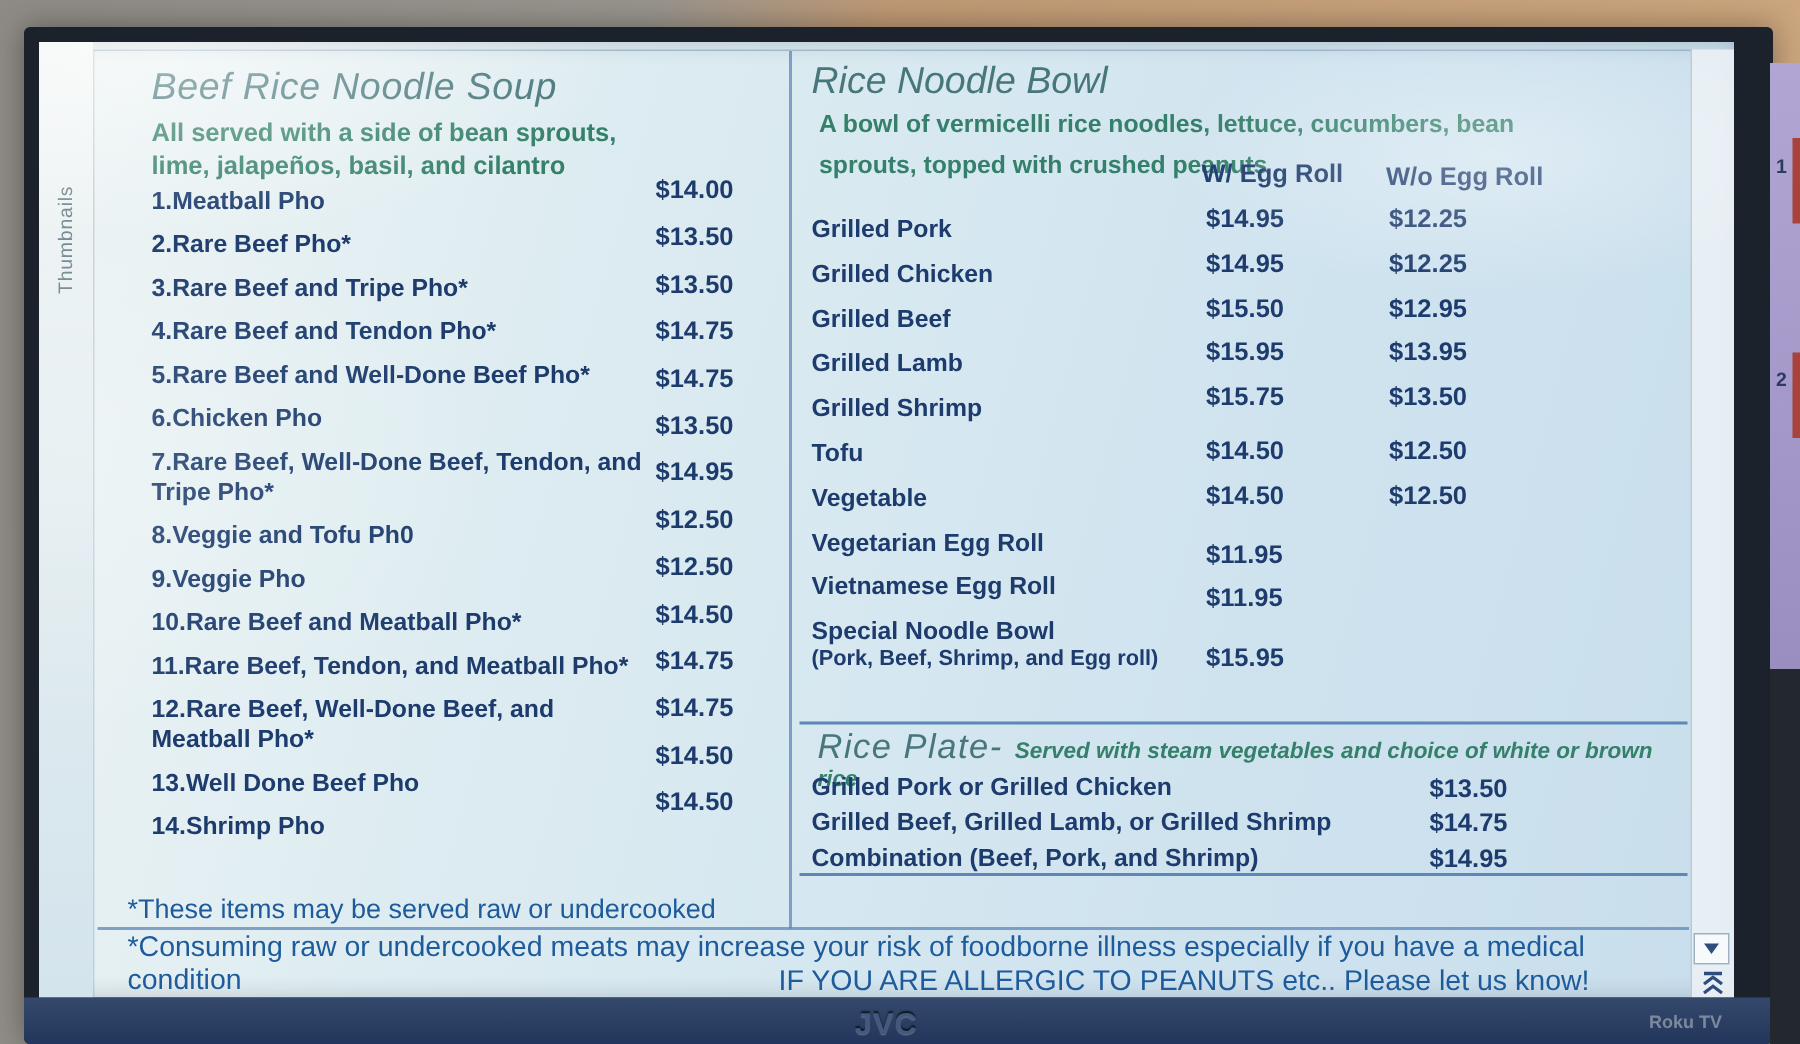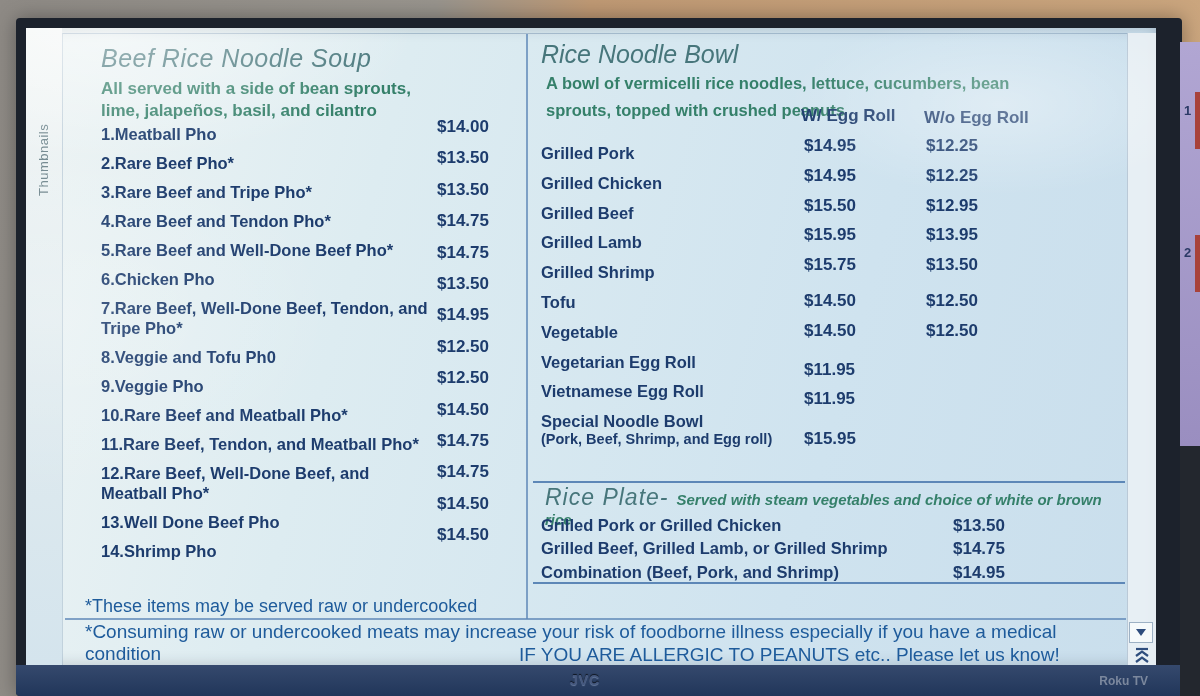--- a/index.html
+++ b/index.html
@@ -16,21 +16,21 @@
   .screen{position:absolute;left:10px;top:10px;width:1130px;height:637px;overflow:hidden;
     background:linear-gradient(105deg,#eef4f4 0%,#ddecf1 30%,#cfe3ef 70%,#c9deec 100%);
     box-shadow:inset 0 0 14px rgba(30,40,60,.22);}
   .glare{position:absolute;inset:0;pointer-events:none;
     background:
       radial-gradient(ellipse 520px 220px at 7% 0%, rgba(255,255,255,.5), transparent 60%),
       radial-gradient(ellipse 300px 130px at 86% 12%, rgba(255,255,255,.35), transparent 70%),
       radial-gradient(ellipse 420px 260px at 2% 45%, rgba(255,255,255,.18), transparent 70%);}
   .bottom-bar{position:absolute;left:0;right:0;bottom:0;height:31px;
     background:linear-gradient(#35496d,#21365a);border-radius:0 0 4px 4px;}
-  .jvc{position:absolute;left:554px;top:7px;font-size:14px;font-weight:700;letter-spacing:1px;
+  .jvc{position:absolute;left:554px;top:7px;font-size:20px;font-weight:700;letter-spacing:1px;
     color:#45587e;text-shadow:0 1px 1px rgba(125,145,180,.7),0 -1px 1px rgba(0,0,0,.7);}
   .roku{position:absolute;right:34px;top:9px;font-size:12px;font-weight:700;color:#8a95a8;opacity:.85;}
   
   .sidebar{position:absolute;left:0;top:0;bottom:0;width:36px;
     background:linear-gradient(180deg,#f4f7f6,#e0ebef 55%,#d4e4ed);}
   .thumb-label{position:absolute;left:10px;top:168px;transform-origin:left top;
     transform:rotate(-90deg);font-size:13px;color:var(--sidebar-text,#72888f);letter-spacing:.5px;cursor:pointer;}
   .scrollstrip{position:absolute;top:5px;right:0;bottom:0;width:28px;
     background:rgba(233,240,244,.92);border-left:1px solid rgba(130,155,180,.45);}
   .scroll-down-btn{position:absolute;right:3px;bottom:22px;width:22px;height:19px;

